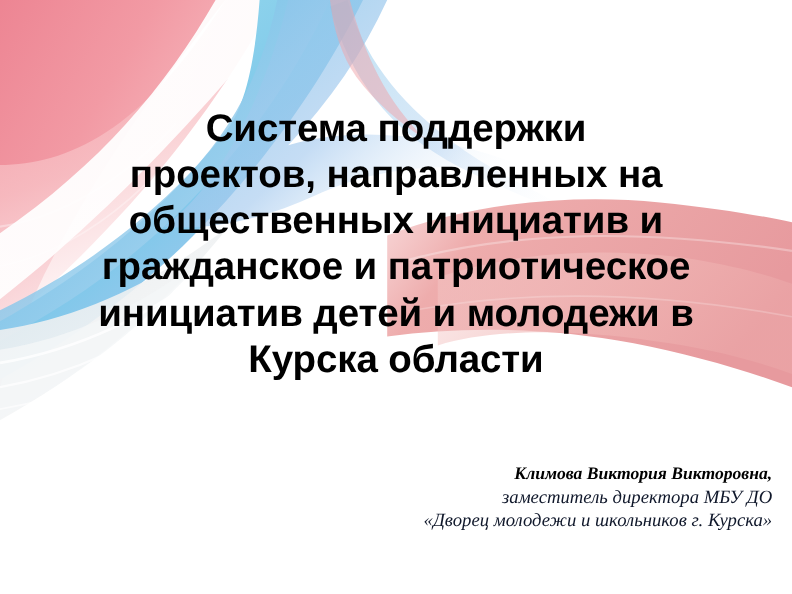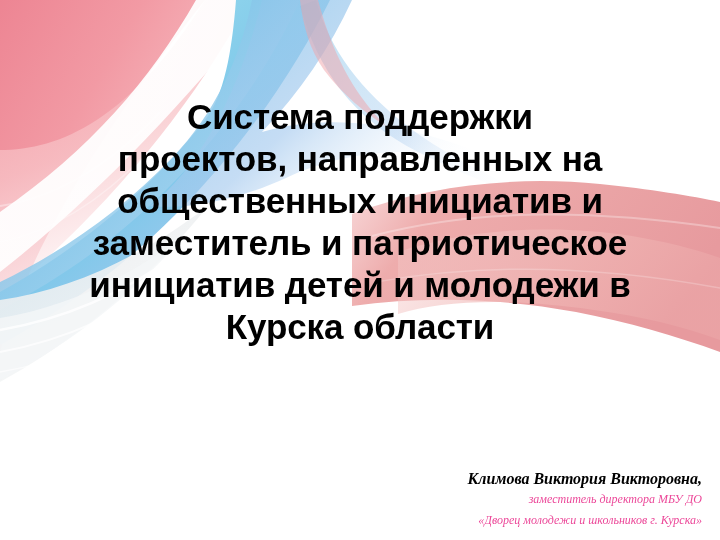--- a/index.html
+++ b/index.html
@@ -47,36 +47,35 @@
     letter-spacing: -0.1px;
     white-space: nowrap;
   }
   #author-block {
     position: absolute;
     right: 18px;
     top: 420px;
     width: 420px;
     text-align: right;
     font-family: "Liberation Serif", serif;
-    margin-top: 48px;
   }
   .author-name {
     font-size: 16px;
     line-height: 21px;
     font-style: italic;
     font-weight: bold;
     color: #000000;
   }
   .author-role,
   .author-org {
-    font-size: 12px;
+    font-size: 17px;
     line-height: 21px;
     font-style: italic;
     font-weight: normal;
-    color: #ec4899;
+    color: #0f172a;
   }
 </style>
 </head>
 <body>
 
 <div id="slide">
 
   <svg id="bg-art" viewBox="0 0 720 540" preserveAspectRatio="none" xmlns="http://www.w3.org/2000/svg">
     <defs>
       <linearGradient id="gradPinkMain" x1="0" y1="0" x2="1" y2="1">
@@ -164,21 +163,21 @@
     <path d="M372,236 C470,210 582,208 720,228" fill="none" stroke="#FFFFFF" stroke-width="2" opacity="0.3"></path>
     <path d="M376,282 C476,264 590,264 720,288" fill="none" stroke="#FFFFFF" stroke-width="1.5" opacity="0.22"></path>
   </svg>
 
   <div id="content">
 
     <div id="title-block">
       <div class="title-line">Система поддержки</div>
       <div class="title-line">проектов, направленных на</div>
       <div class="title-line">общественных инициатив и</div>
-      <div class="title-line">заместитель и патриотическое</div>
+      <div class="title-line">гражданское и патриотическое</div>
       <div class="title-line">инициатив детей и молодежи в</div>
       <div class="title-line">Курска области</div>
     </div>
 
     <div id="author-block">
       <div class="author-name">Климова Виктория Викторовна,</div>
       <div class="author-role">заместитель директора МБУ ДО</div>
       <div class="author-org">«Дворец молодежи и школьников г. Курска»</div>
     </div>
 

